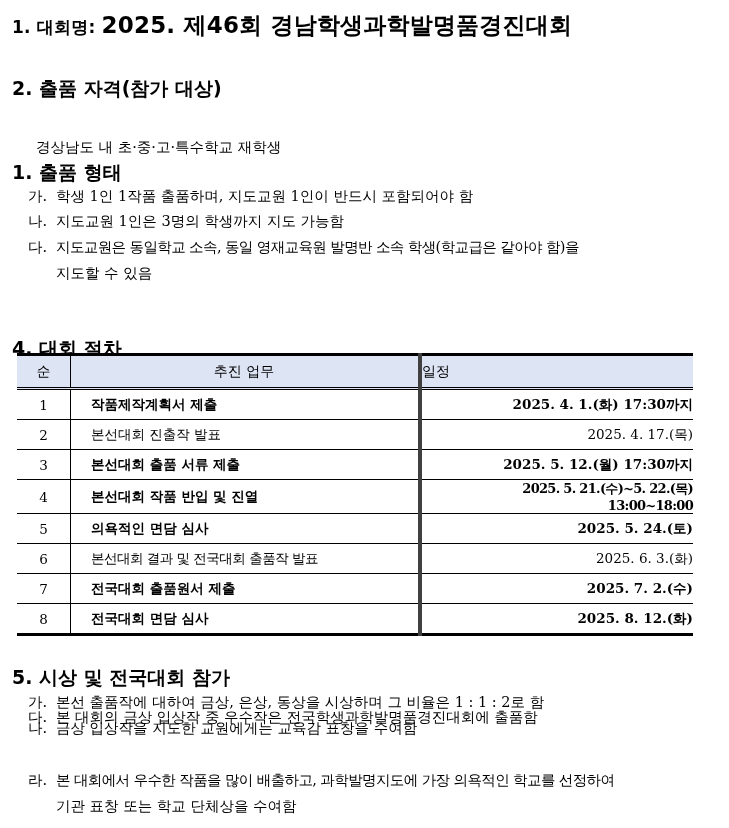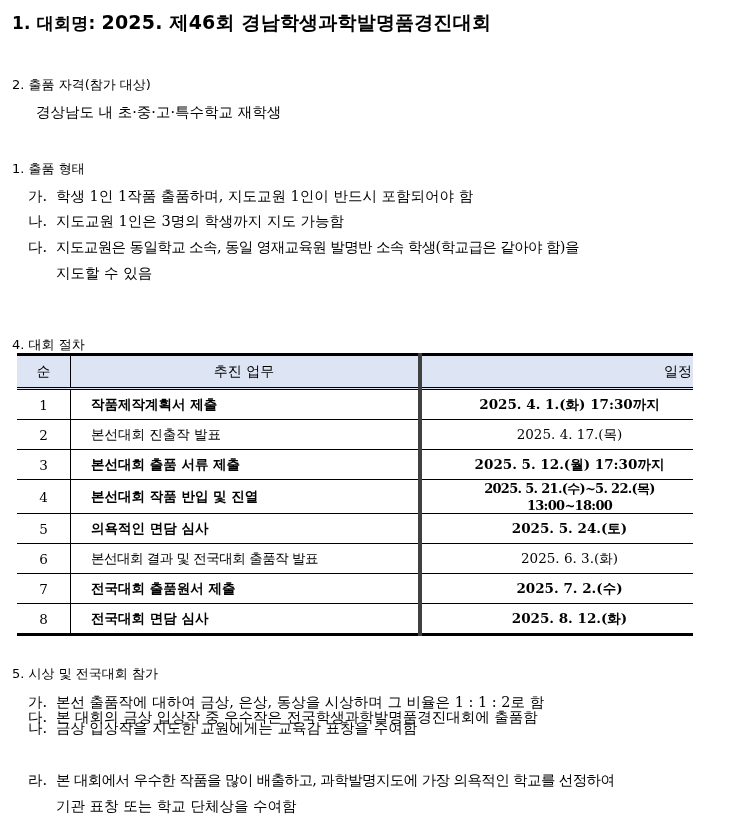--- a/index.html
+++ b/index.html
@@ -2,42 +2,42 @@
 <html><head>
 <meta charset="utf-8">
 <style>
   html, body { margin: 0; padding: 0; background: #ffffff; }
   body {
     width: 729px; height: 828px; position: relative; overflow: hidden;
     font-family: "DejaVu Sans", sans-serif; color: #000;
   }
   .abs { position: absolute; white-space: nowrap; }
   .h-title { left: 12px; top: 10px; font-size: 17px; font-weight: bold; letter-spacing: 0.2px; }
-  .h-title .big { font-size: 19px; }
-  .sec-head { font-size: 13px; font-weight: normal; left: 12px; }
-  .body-text { font-family: "DejaVu Serif", serif; font-size: 14.5px; }
+  .h-title .big { font-size: 23px; }
+  .sec-head { font-size: 19px; font-weight: bold; left: 12px; }
+  .body-text { font-family: "DejaVu Serif", serif; font-size: 14.5px; margin-top: 35px; }
   .item { font-family: "DejaVu Serif", serif; font-size: 14.5px; left: 28px; }
   .item .mk { display: inline-block; width: 28px; }
   .cont { font-family: "DejaVu Serif", serif; font-size: 14.5px; left: 56px; }
 
   table.sched {
     position: absolute; left: 17px; top: 353px; width: 676px;
     border-collapse: collapse; font-family: "DejaVu Serif", serif; font-size: 13.5px;
   }
   table.sched th {
     background: #dde4f4; font-weight: normal; height: 29px; font-size: 14px;
     border-top: 3px solid #000; border-bottom: 3px double #000;
   }
   table.sched td { height: 29px; border-bottom: 1px solid #000; padding: 0; }
   table.sched tr:last-child td { border-bottom: 3px solid #000; }
   table.sched .c-no { width: 51px; text-align: center; border-right: 1px solid #000; }
   table.sched .c-task { width: 327px; border-right: 4px solid #404040; padding-left: 20px; text-align: left; }
   table.sched th.c-task { text-align: center; padding-left: 0; }
-  table.sched .c-date { padding-left: 24px; text-align: center; }
-  table.sched th.c-date { text-align: right; padding-left: 0; }
+  table.sched .c-date { padding-left: 24px; text-align: right; }
+  table.sched th.c-date { text-align: left; padding-left: 0; }
   table.sched td.bold { font-weight: bold; }
 </style>
 </head>
 <body>
 
 <div class="abs h-title">
   <span>1. 대회명: </span><span class="big">2025. 제46회 경남학생과학발명품경진대회</span>
 </div>
 
 <div class="abs sec-head" style="top:76px;">2. 출품 자격(참가 대상)</div>

